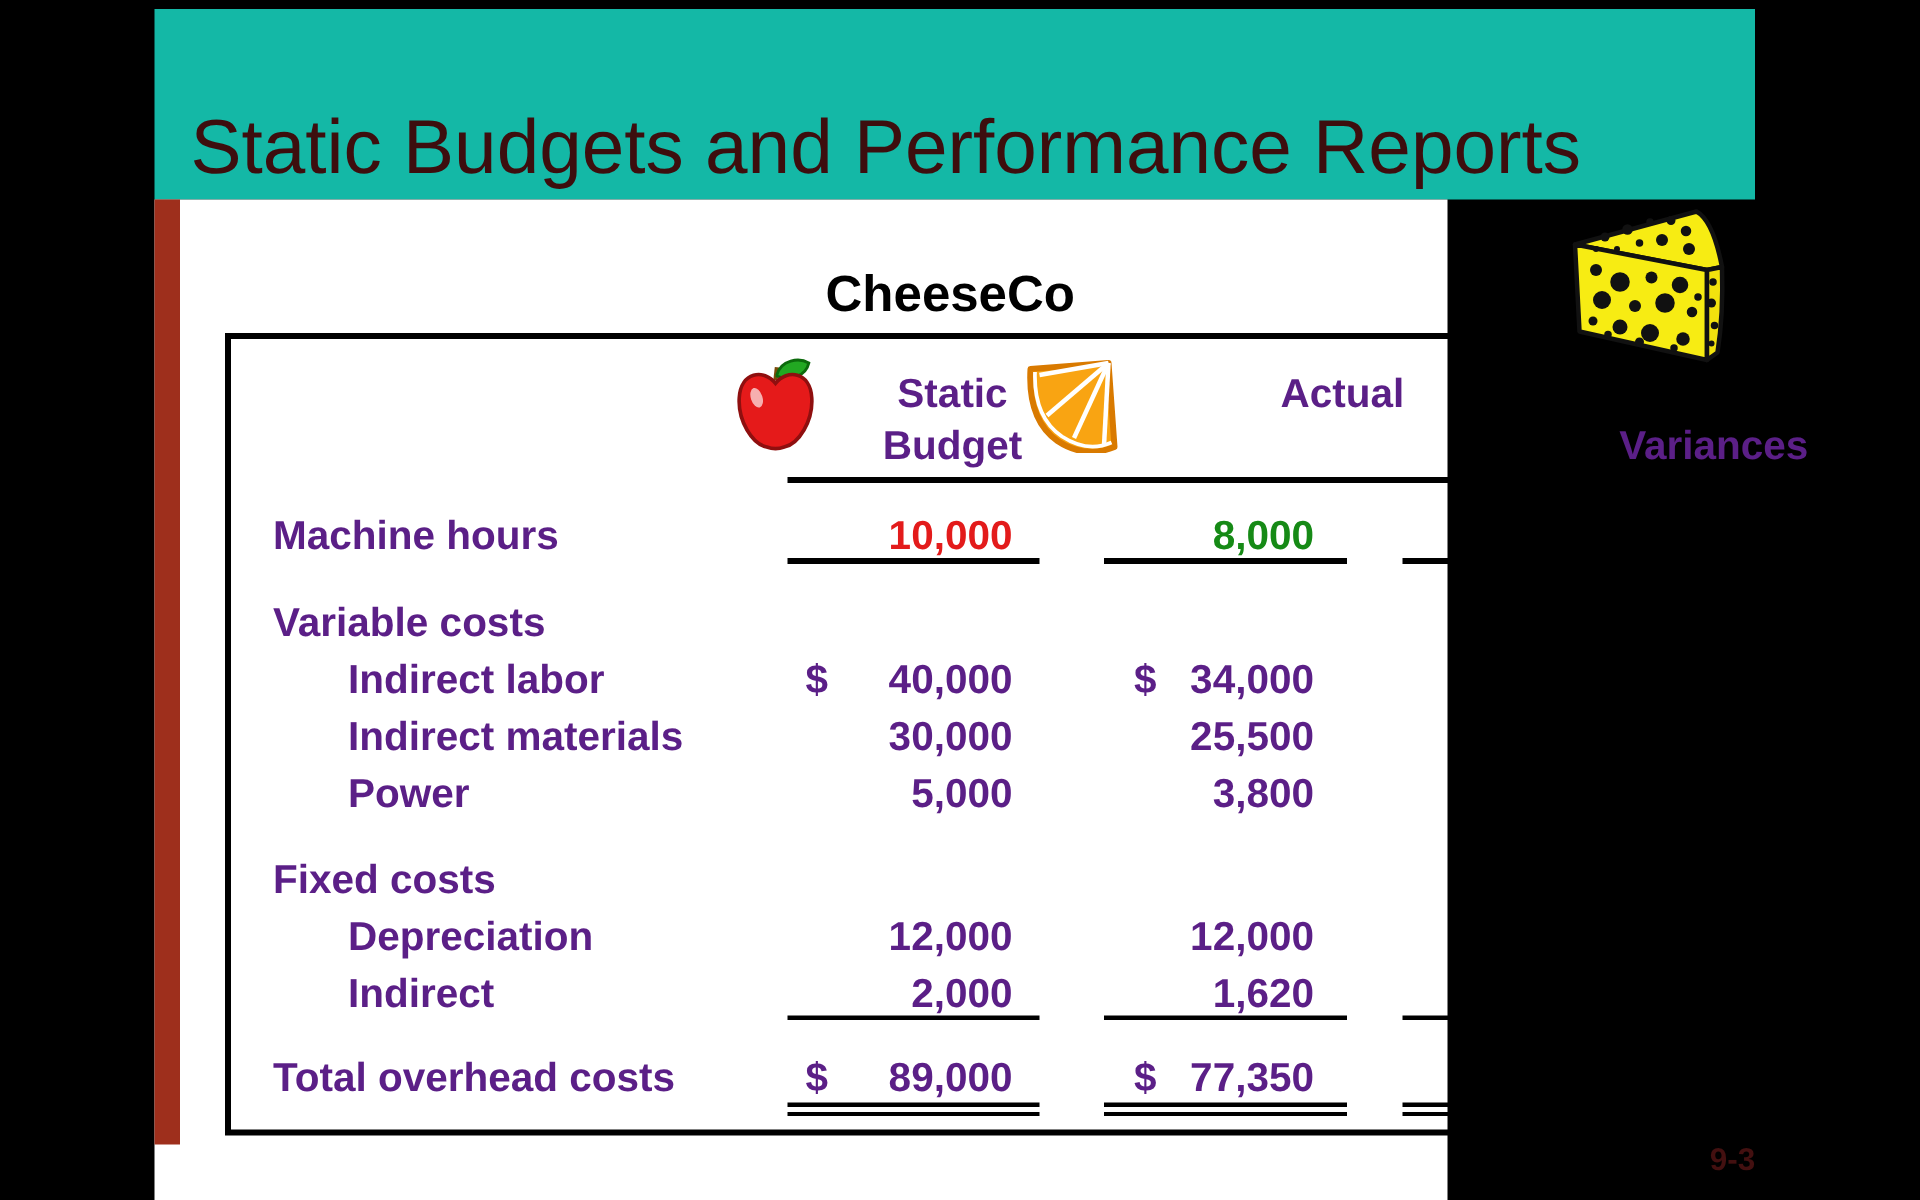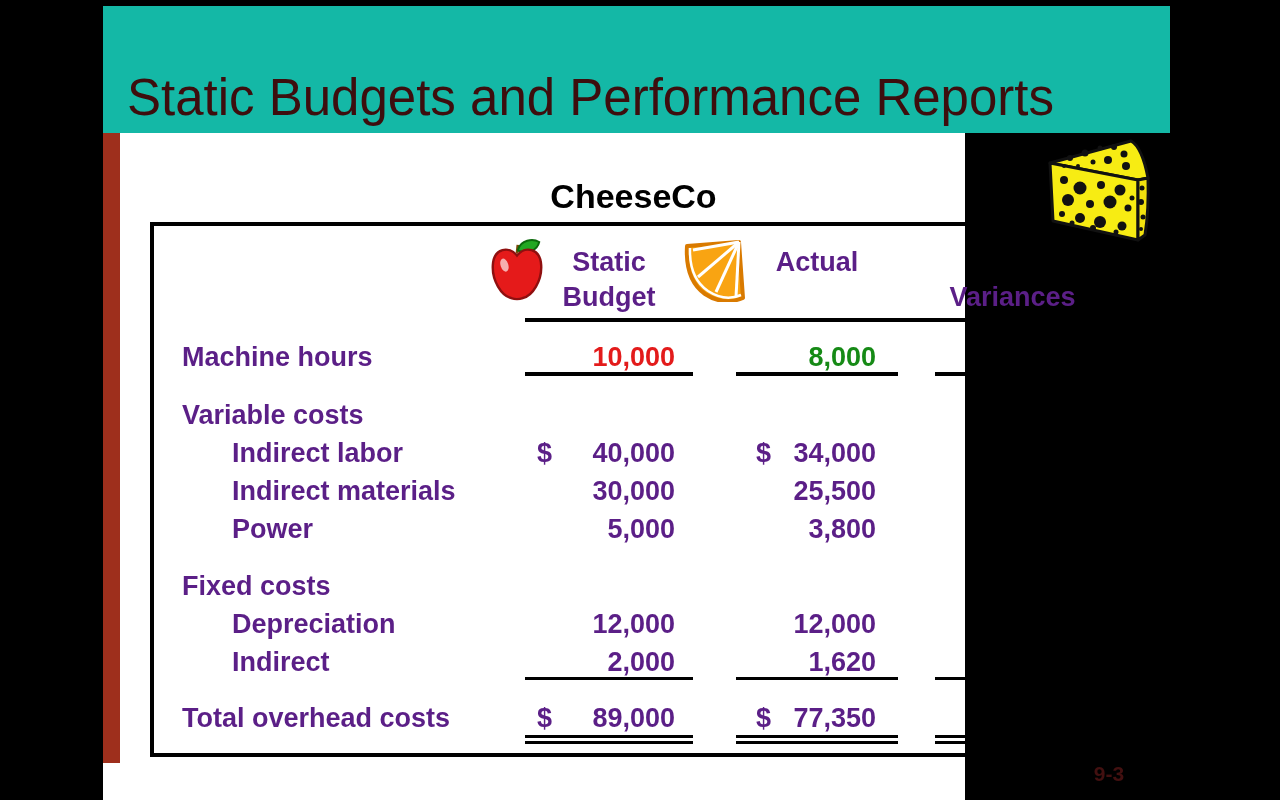--- a/index.html
+++ b/index.html
@@ -19,21 +19,21 @@
   .company-title { position:absolute; left:47px; top:44px; width:967px; text-align:center;
                    font-size:34px; font-weight:bold; color:#000; }
 
   .cheese { position:absolute; left:935px; top:5px; z-index:5; }
 
   
   .ptable { position:absolute; left:47px; top:89px; width:959px; height:527px; border:4px solid #000; box-sizing:content-box; }
 
   .thead { position:relative; height:95px; }
   .hline { position:absolute; left:371px; bottom:-1px; width:572px; height:4px; background:#000; }
-  .hgrid { display:grid; grid-template-columns:371px 168px 43px 162px 37px 155px; height:100%; }
+  .hgrid { display:grid; grid-template-columns:371px 168px 43px 162px 37px 155px; height:100%;gap:26px; }
   .hcol  { text-align:center; font-size:27px; font-weight:bold; color:#5B1F87; line-height:35px; padding-top:19px; }
   .hcol.sb  { grid-column:2; }
   .hcol.ar  { grid-column:4; }
   .hcol.var { grid-column:6; padding-top:54px; }
   .apple-wrap  { position:absolute; left:334px; top:11px; }
   .orange-wrap { position:absolute; left:527px; top:6px; }
 
   .row { display:grid; grid-template-columns:371px 168px 43px 162px 37px 155px;
          height:38px; align-items:center; font-size:27px; font-weight:bold; color:#5B1F87; }
   .row .label { grid-column:1; padding-left:28px; white-space:nowrap; }
@@ -52,21 +52,21 @@
   .val-green { color:#168A16; }
 
   .row.ul .num::after, .row.ul .cell.var::after {
     content:""; position:absolute; left:0; right:0; bottom:0; height:4px; background:#000; }
   .row.ul-thin .num::after, .row.ul-thin .cell.var::after {
     content:""; position:absolute; left:0; right:0; bottom:1px; height:3px; background:#000; }
   .row.total .num::after, .row.total .cell.var::after {
     content:""; position:absolute; left:0; right:0; bottom:-7px; height:9px;
     background:linear-gradient(to bottom,#000 0 3px,transparent 3px 6px,#000 6px 9px); }
 
-  .pagenum { position:absolute; left:978px; top:629px; width:56px; text-align:center;
+  .pagenum { position:absolute; left:1024px; top:629px; width:56px; text-align:center;
              font-size:21px; font-weight:bold; color:#431010; }
 </style>
 </head>
 <body>
 
 <div class="banner">
   <div class="title">Static Budgets and Performance Reports</div>
 </div>
 
 <div class="slide-body">

